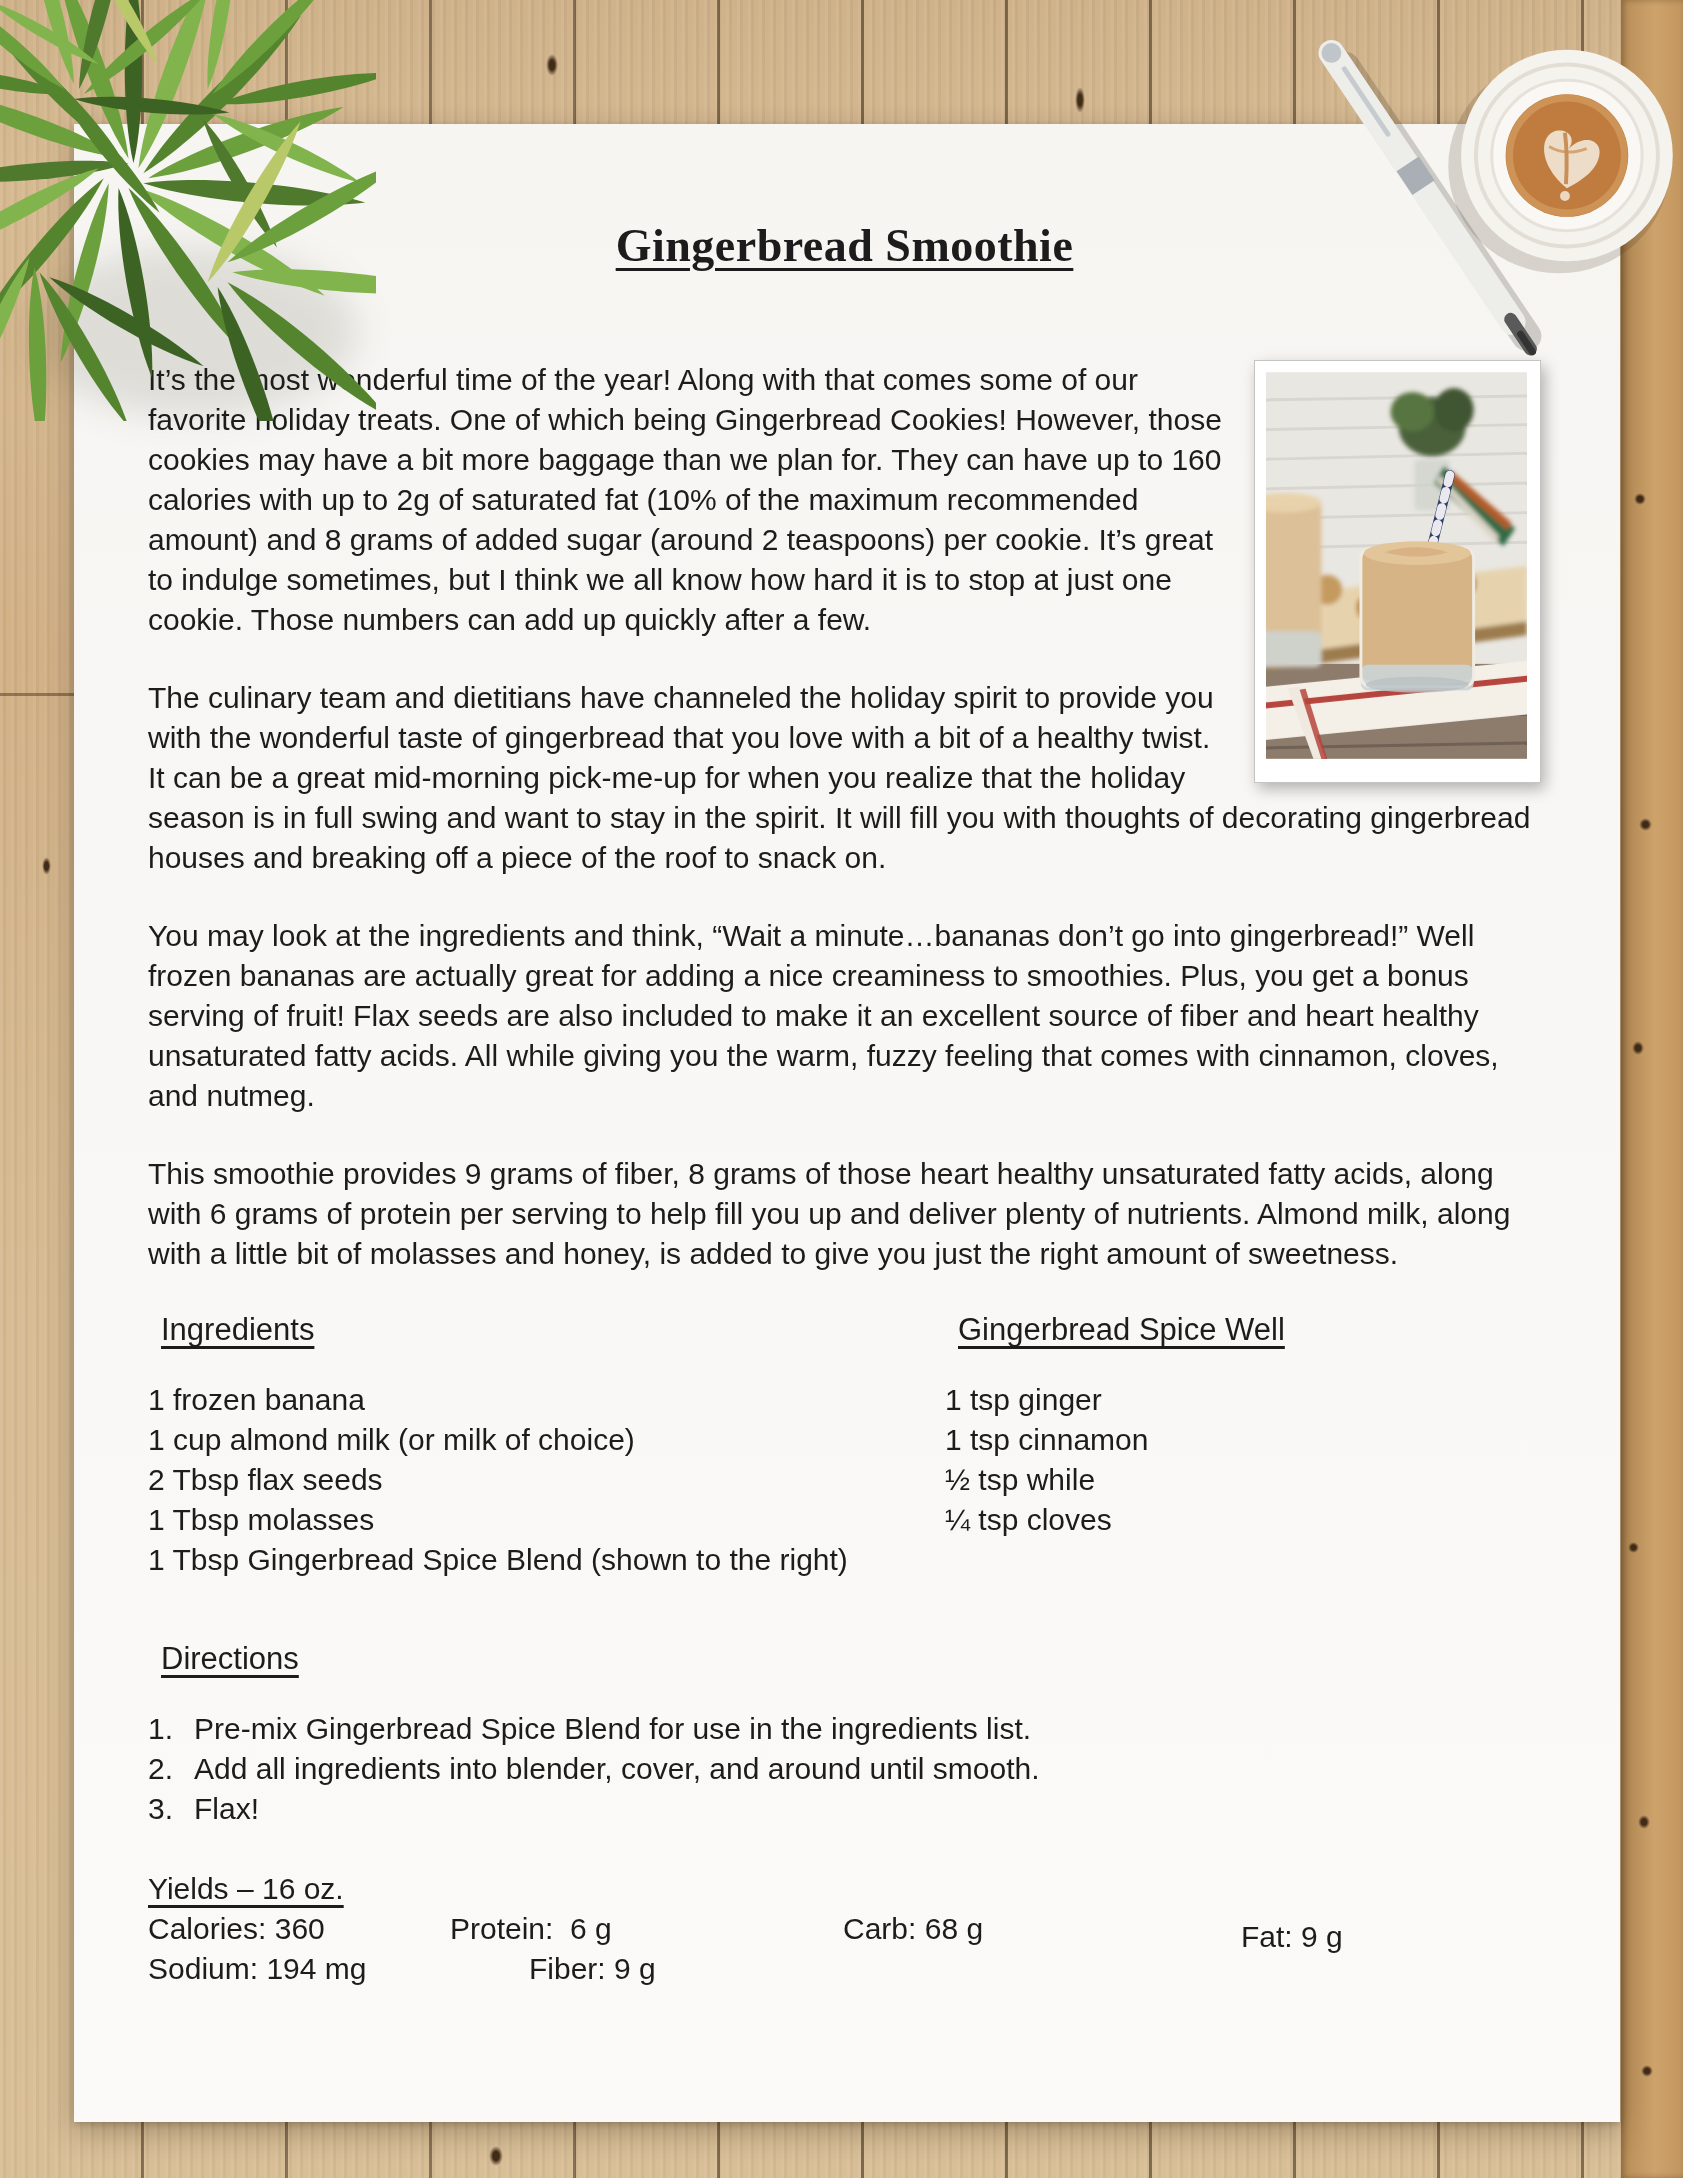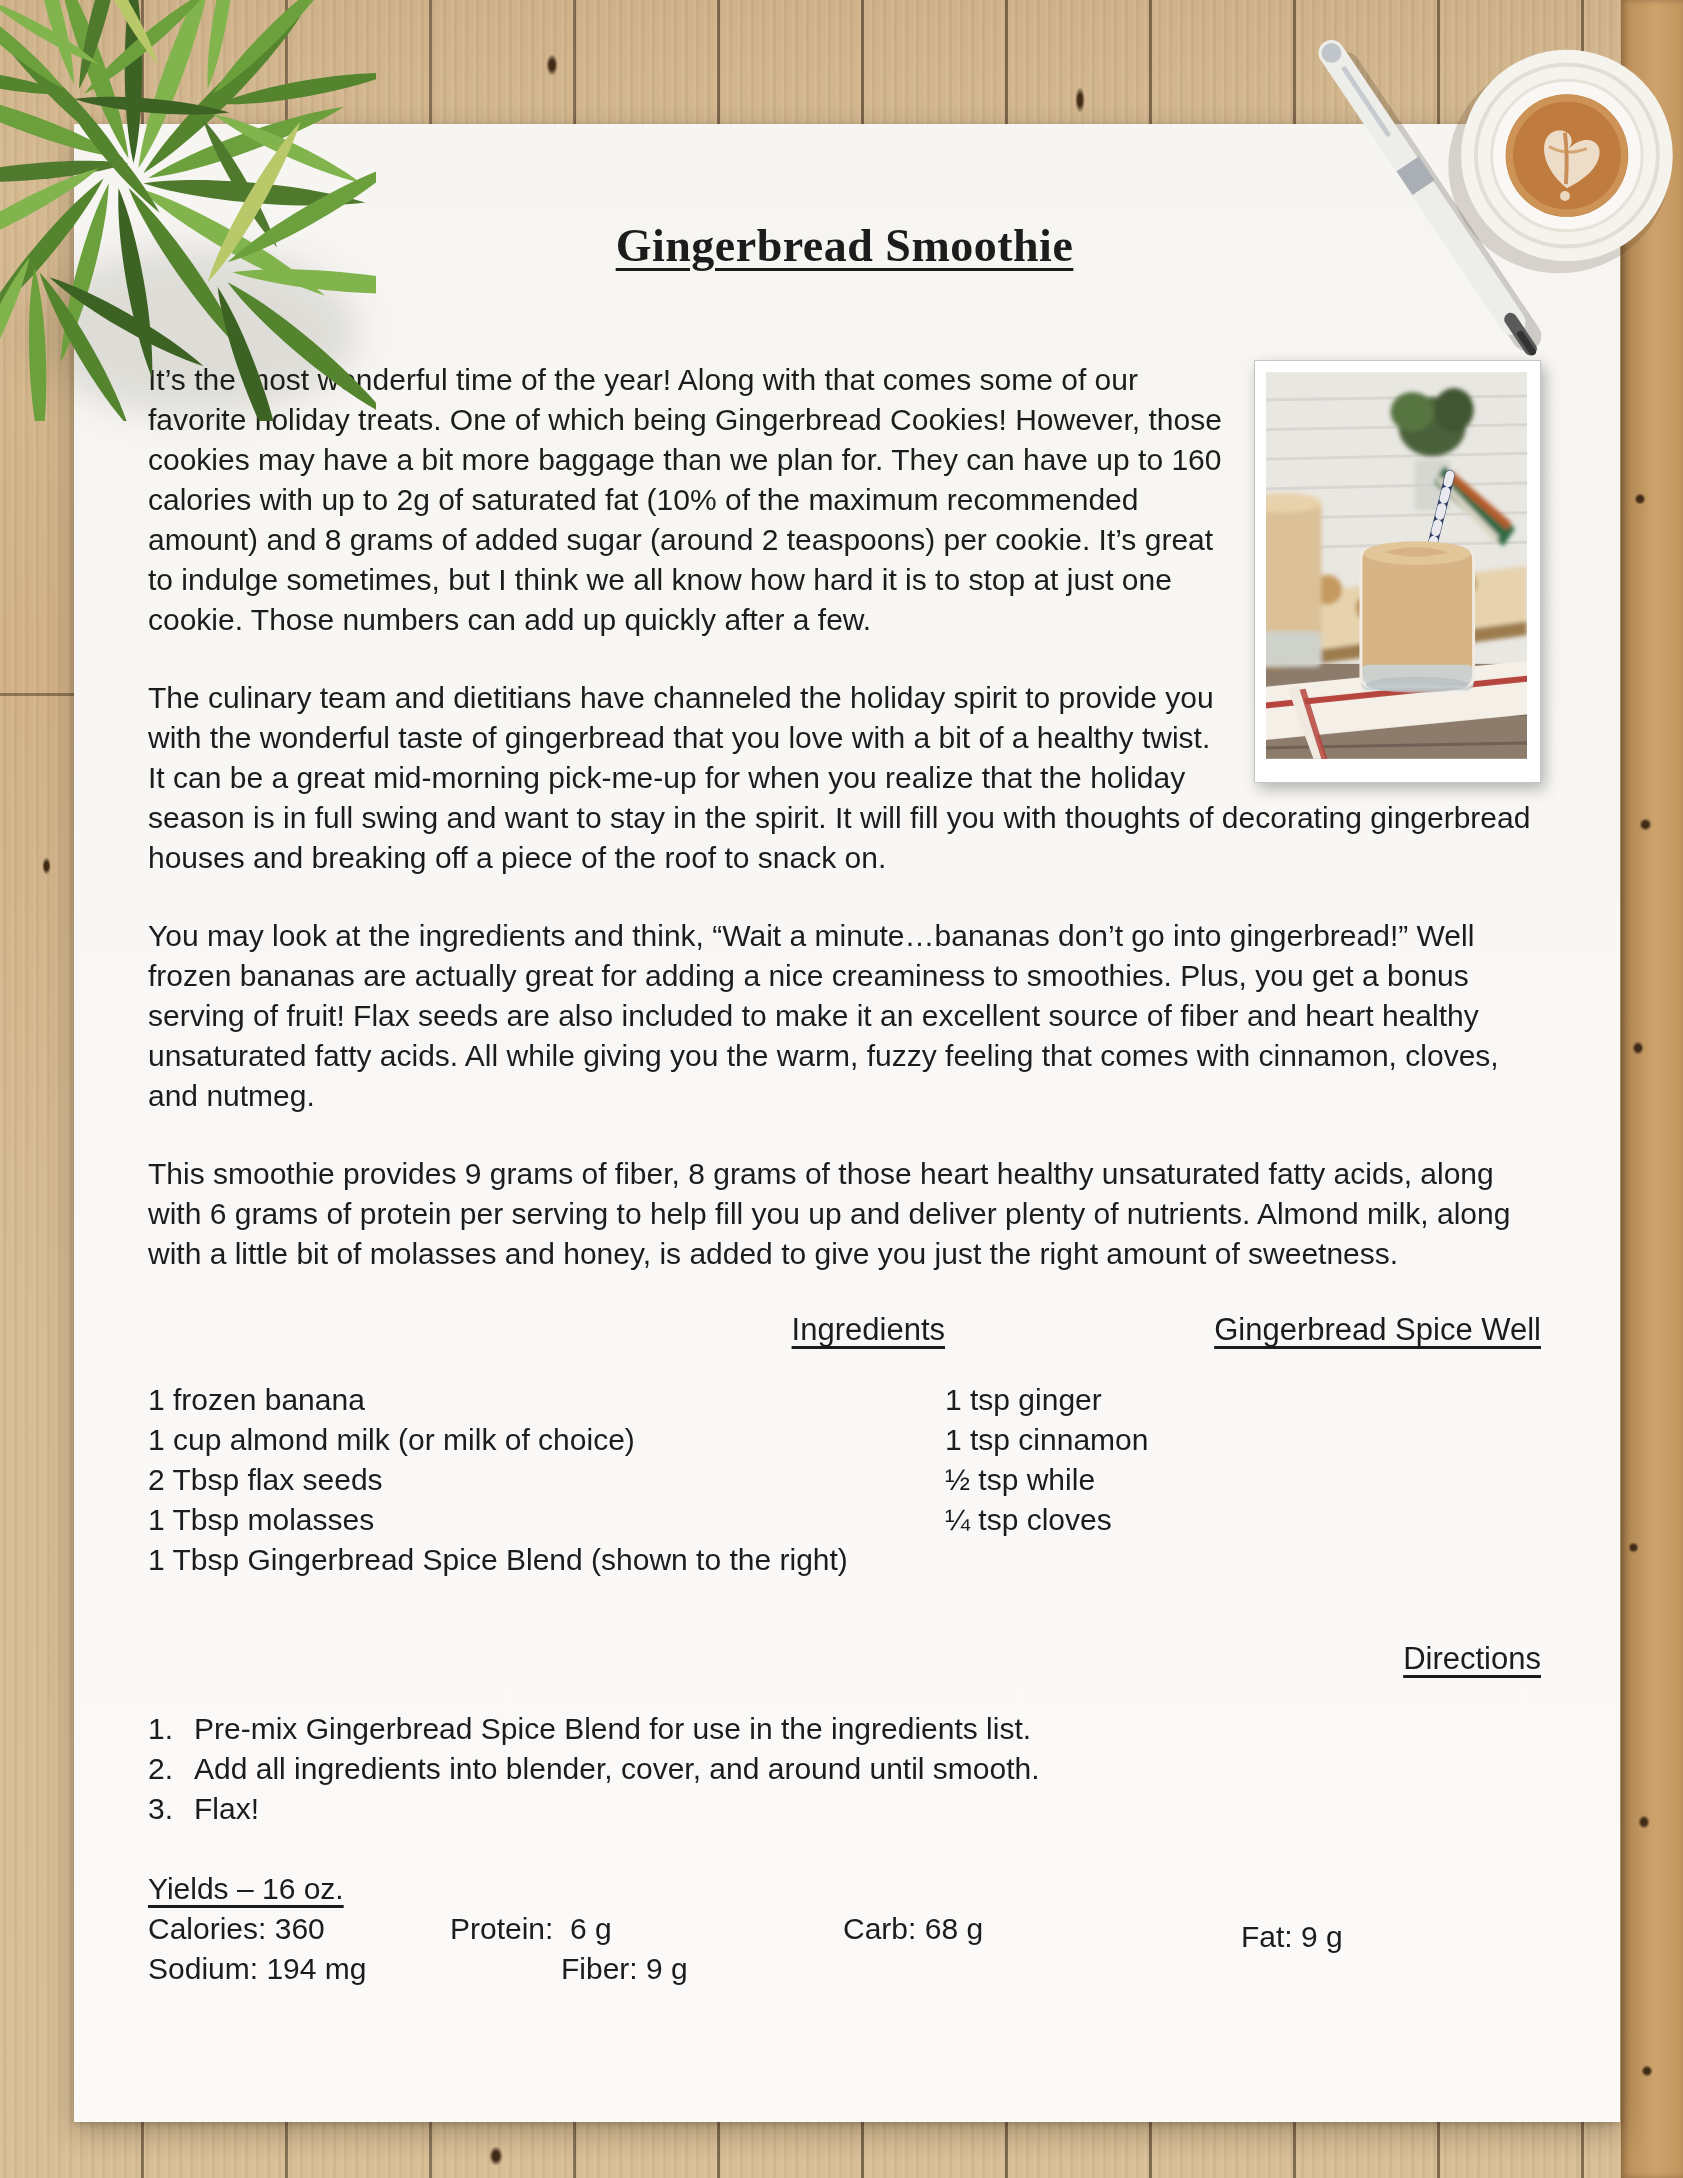--- a/index.html
+++ b/index.html
@@ -28,31 +28,31 @@
     margin:0 0 87px 0;letter-spacing:0.5px;}
   p.body{margin:0 0 38px 0;}
   p.body:last-of-type{margin-bottom:0;}
   .photo-frame{float:right;width:263px;height:399px;background:#fff;border:1px solid #c6c4c0;
     padding:11px;margin:0 0 14px 20px;box-shadow:4px 6px 14px rgba(0,0,0,.28);}
   .photo-frame svg{display:block;}
   .h-underline{display:inline-block;text-decoration:underline;text-decoration-thickness:3px;text-underline-offset:6px;}
   .two-col{display:flex;margin-top:36px;}
   .col-left{width:797px;flex:none;}
   .col-right{flex:1;}
-  .sec-heading{margin:0 0 30px 13px;font-size:31px;text-align:right;}
+  .sec-heading{margin:0 0 30px 13px;font-size:31px;}
   .ing-item{line-height:40px;margin:0;}
   .directions{margin-top:59px;}
   .steps{margin-top:30px;}
   .step{display:flex;line-height:40px;}
   .step .num{width:46px;flex:none;}
   .yields{margin-top:40px;}
   .nutrition{position:relative;height:79px;}
   .nutrition span{position:absolute;white-space:pre;line-height:40px;}
   .n0{left:0;top:0;} .n1{left:302px;top:0;} .n2{left:695px;top:0;} .n3{left:1093px;top:8px;}
-  .m0{left:0;top:40px;} .m1{left:413px;top:40px;}
+  .m0{left:0;top:40px;} .m1{left:381px;top:40px;}
   
   .plant-shadow{position:absolute;left:30px;top:248px;width:327px;height:168px;border-radius:50%;
     background:rgba(40,40,20,.12);filter:blur(18px);}
   .plant{position:absolute;left:-20px;top:-25px;}
   .pen{position:absolute;left:1277px;top:25px;}
   .coffee{position:absolute;left:1438px;top:22px;}
 </style>
 </head>
 <body>
 

